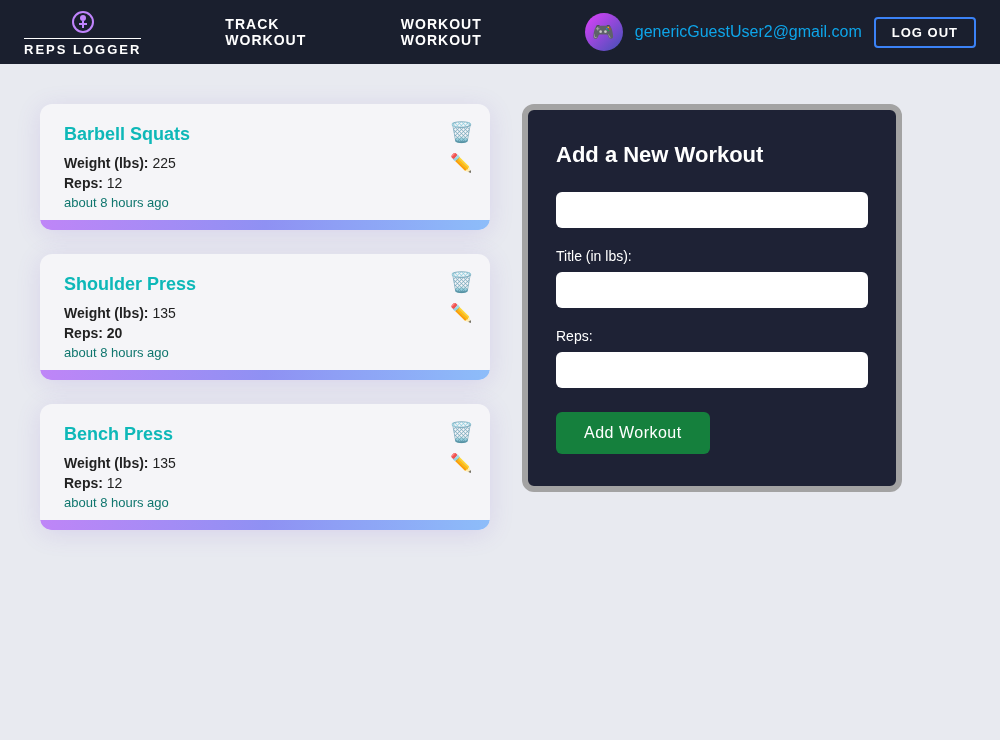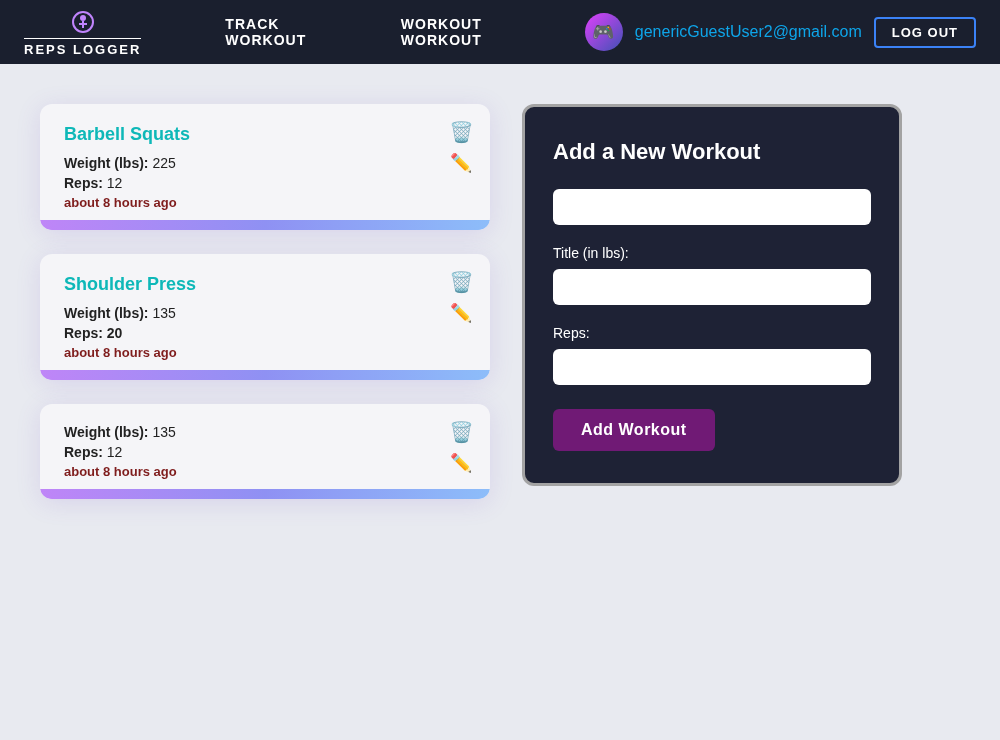--- a/index.html
+++ b/index.html
@@ -131,23 +131,22 @@
     .card-detail {
       font-size: 14px;
       color: #222;
       margin-bottom: 4px;
     }
     .card-detail span {
       font-weight: 700;
     }
     .card-time {
       font-size: 13px;
-      color: #7f1d1d;
+      color: #0f766e;
       margin-top: 4px;
-      font-weight: bold;
     }
     .card-actions {
       position: absolute;
       top: 16px;
       right: 16px;
       display: flex;
       flex-direction: column;
       gap: 8px;
       align-items: center;
     }
@@ -166,21 +165,21 @@
       cursor: pointer;
       font-size: 18px;
       display: flex;
       align-items: center;
       justify-content: center;
     }
 
     
     .add-workout-panel {
       background: #1e2235;
-      border: 3px solid #a3a3a3;
+      border: 6px solid #a3a3a3;
       border-radius: 12px;
       padding: 32px 28px;
       min-width: 360px;
       max-width: 380px;
     }
     .form-title {
       color: #fff;
       font-size: 22px;
       font-weight: 700;
       margin-bottom: 24px;
@@ -196,27 +195,27 @@
       padding: 10px 12px;
       border-radius: 6px;
       border: none;
       background: #fff;
       font-size: 14px;
       margin-bottom: 20px;
       outline: none;
       color: #222;
     }
     .add-btn {
-      background: #701a75;
+      background: #15803d;
       color: #fff;
       border: none;
       border-radius: 6px;
       padding: 12px 28px;
       font-size: 16px;
-      font-weight: 700;
+      font-weight: 400;
       cursor: pointer;
       margin-top: 4px;
       letter-spacing: 0.5px;
     }
 
     
     .trash-icon {
       color: #e53935;
       font-size: 20px;
     }
@@ -287,20 +286,21 @@
         <button class="delete-btn">
           <span class="trash-icon">🗑️</span>
         </button>
         <button class="edit-btn">
           <span class="pencil-icon">✏️</span>
         </button>
       </div>
     </div>
 
     <div class="workout-card">
+      <div class="card-title">Bench Press</div>
       <div class="card-detail">
         <span>Weight (lbs):</span> <span style="font-weight:400">135</span>
       </div>
       <div class="card-detail">
         <span>Reps:</span> <span style="font-weight:400">12</span>
       </div>
       <div class="card-time">about 8 hours ago</div>
       <div class="card-actions">
         <button class="delete-btn">
           <span class="trash-icon">🗑️</span>

